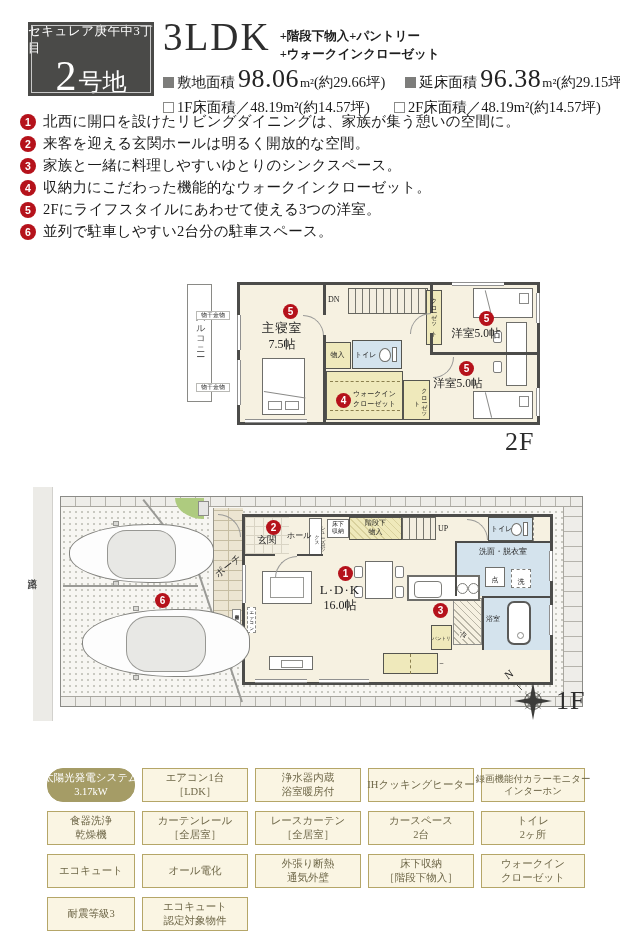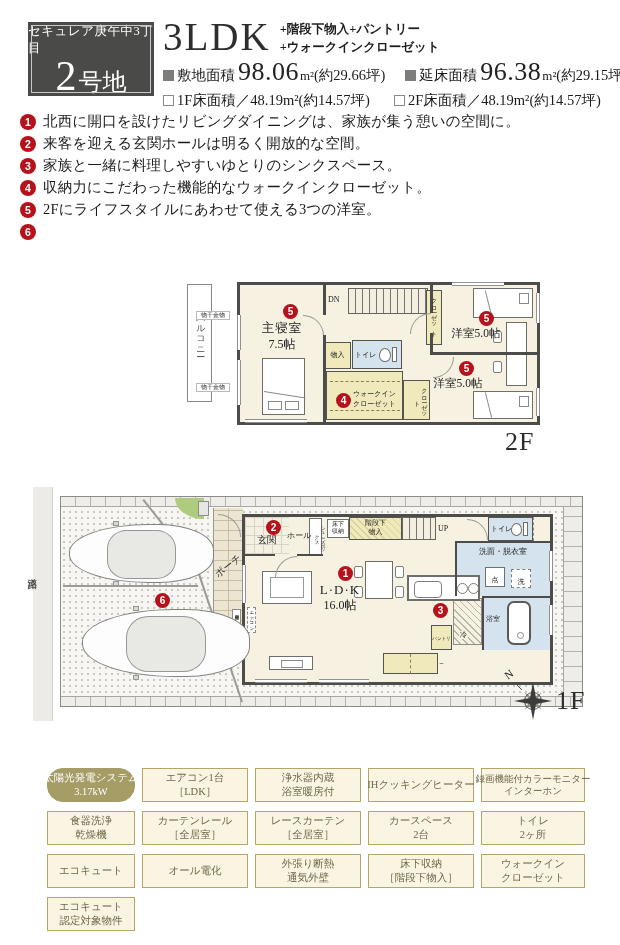--- a/index.html
+++ b/index.html
@@ -10,21 +10,21 @@
   .plot-box{position:absolute;left:28px;top:22px;width:126px;height:74px;background:#4a4a48;
             display:flex;flex-direction:column;align-items:center;justify-content:center;color:#fff;}
   .plot-box::after{content:"";position:absolute;inset:3px;border:1px solid #c9c9c9;pointer-events:none;}
   .plot-name{font-size:12.5px;letter-spacing:0.5px;margin-top:2px;}
   .plot-num-row{display:flex;align-items:baseline;gap:2px;margin-top:-2px;}
   .plot-num{font-size:42px;line-height:1;}
   .plot-suffix{font-size:24px;}
   .title-block{position:absolute;left:163px;top:17px;}
   .title-row{display:flex;align-items:flex-start;}
   .ldk-big{font-size:39px;line-height:1;letter-spacing:2px;color:#2e2e2e;}
-  .ldk-extras{margin-left:9px;margin-top:3px;font-size:12.5px;font-weight:bold;line-height:1.45;color:#1d1d1d;}
+  .ldk-extras{margin-left:9px;margin-top:10px;font-size:12.5px;font-weight:bold;line-height:1.45;color:#1d1d1d;}
   .area-row{display:flex;align-items:baseline;margin-top:3px;white-space:nowrap;}
   .area-row .gap{width:20px;}
   .sq{display:inline-block;width:11px;height:11px;margin-right:3px;position:relative;top:1px;}
   .sq.filled{background:#7d7d7b;}
   .sq.outline{background:#fff;border:1px solid #8a8a88;width:9px;height:9px;}
   .alabel{font-size:14.5px;}
   .aval{font-size:26px;line-height:1;margin-left:3px;letter-spacing:0.5px;color:#222;}
   .aunit{font-size:13px;margin-left:1px;}
   .atsubo{font-size:14.5px;}
   .arow2{font-size:14.5px;}
@@ -143,20 +143,21 @@
     <div class="feat">
       <span class="fbdg">4</span>
       <span class="ftext">収納力にこだわった機能的なウォークインクローゼット。</span>
     </div>
     <div class="feat">
       <span class="fbdg">5</span>
       <span class="ftext">2Fにライフスタイルにあわせて使える3つの洋室。</span>
     </div>
     <div class="feat">
       <span class="fbdg">6</span>
+      <span class="ftext">並列で駐車しやすい2台分の駐車スペース。</span>
     </div>
   </div>
 
   <div class="abs" style="left:0;top:255px;width:620px;height:225px;">
 
     <div class="abs" style="left:187px;top:29px;width:25px;height:118px;background:#fff;border:1px solid #8a8a86;box-sizing:border-box;">
       <div class="rlabel vtext" style="left:7px;top:22px;font-size:9px;color:#444;">バルコニー</div>
     </div>
     <div class="rlabel" style="left:196px;top:56px;width:32px;font-size:6px;background:#fff;border:1px solid #b9b9b5;">物干金物</div>
     <div class="rlabel" style="left:196px;top:128px;width:32px;font-size:6px;background:#fff;border:1px solid #b9b9b5;">物干金物</div>
@@ -442,18 +443,22 @@
 
     <div class="cell">
       <span>床下収納</span>
       <span>［階段下物入］</span>
     </div>
     <div class="cell">
       <span>ウォークイン</span>
       <span>クローゼット</span>
     </div>
     <div class="cell">
+      <span>耐震等級3</span>
+      <span></span>
+    </div>
+    <div class="cell">
       <span>エコキュート</span>
       <span>認定対象物件</span>
     </div>
   </div>
 
 </div>
 
 </body></html>

